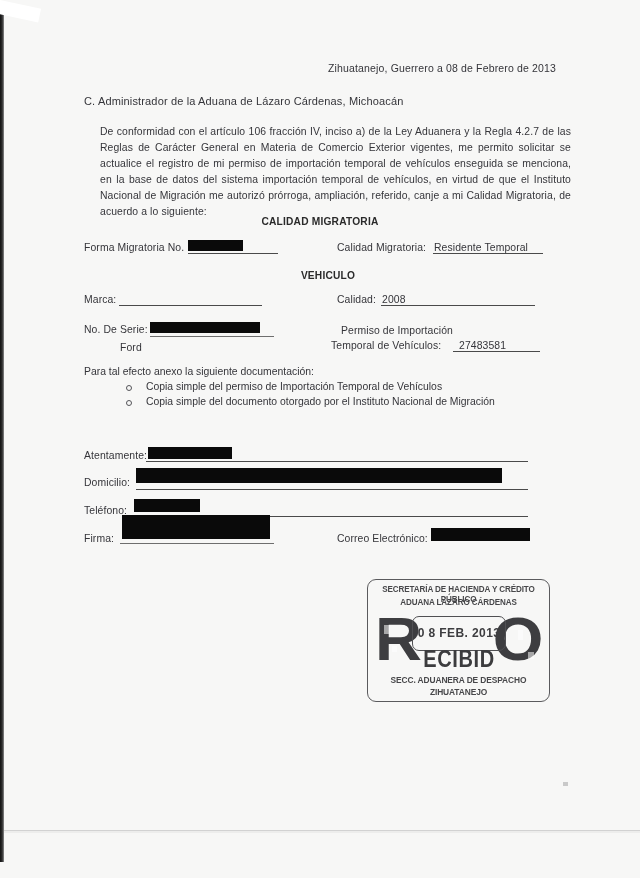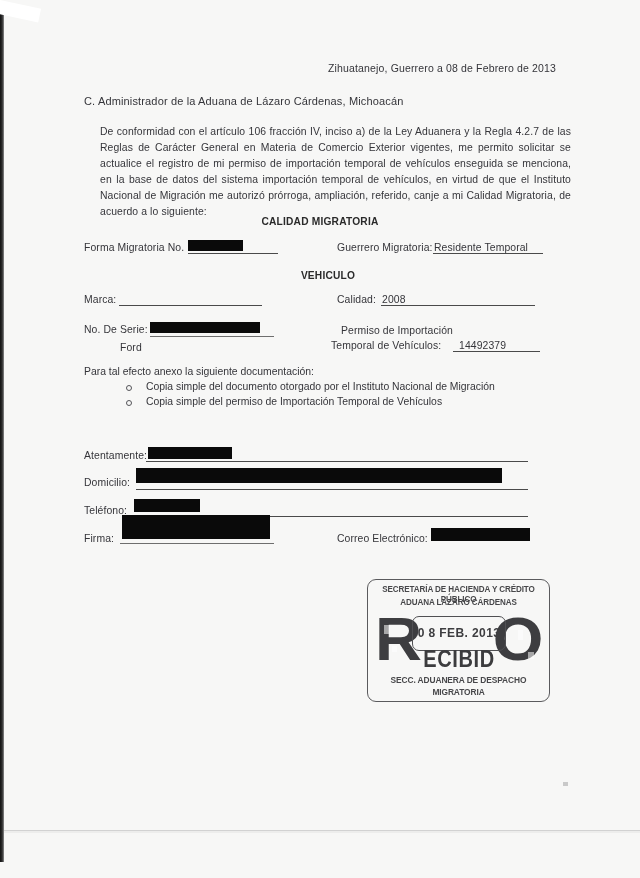--- a/index.html
+++ b/index.html
@@ -275,52 +275,52 @@
     <div class="date-line">Zihuatanejo, Guerrero a  08 de Febrero de 2013</div>
     <div class="addressee">C. Administrador de la Aduana de Lázaro Cárdenas, Michoacán</div>
     <div class="body-par">De conformidad con el artículo 106 fracción IV, inciso a) de la Ley Aduanera y la Regla 4.2.7 de las Reglas de Carácter General en Materia de Comercio Exterior vigentes, me permito solicitar se actualice el registro de mi permiso de importación temporal de vehículos enseguida se menciona, en la base de datos del sistema importación temporal de vehículos, en virtud de que el Instituto Nacional de Migración me autorizó prórroga,  ampliación, referido, canje a mi Calidad Migratoria, de acuerdo a lo siguiente:</div>
 
     <div class="section-head sec-calidad">CALIDAD MIGRATORIA</div>
 
     <div class="fld" style="left:84px; top:242px;">Forma Migratoria No.</div>
     <div class="redact" style="left:188px; top:240px; width:55px; height:11px;"></div>
     <div class="rule" style="left:188px; top:253px; width:90px;"></div>
 
-    <div class="fld" style="left:337px; top:242px;">Guerrero Migratoria:</div>
+    <div class="fld" style="left:337px; top:242px;">Calidad Migratoria:</div>
     <div class="value" style="left:434px; top:242px;">Residente Temporal</div>
     <div class="rule" style="left:433px; top:253px; width:110px;"></div>
 
     <div class="section-head sec-vehiculo">VEHICULO</div>
 
     <div class="fld" style="left:84px; top:294px;">Marca:</div>
     <div class="value" style="left:120px; top:294px;margin-top:48px;">Ford</div>
     <div class="rule" style="left:119px; top:305px; width:143px;"></div>
 
     <div class="fld" style="left:337px; top:294px;">Calidad:</div>
     <div class="value" style="left:382px; top:294px;">2008</div>
     <div class="rule" style="left:381px; top:305px; width:154px;"></div>
 
     <div class="fld" style="left:84px; top:324px;">No. De Serie:</div>
     <div class="redact" style="left:150px; top:322px; width:110px; height:11px;"></div>
     <div class="rule soft" style="left:150px; top:336px; width:124px;"></div>
 
     <div class="fld" style="left:341px; top:325px;">Permiso de Importación</div>
     <div class="fld" style="left:331px; top:340px;">Temporal de Vehículos:</div>
-    <div class="value" style="left:459px; top:340px;">14492379</div>
+    <div class="value" style="left:459px; top:340px;">27483581</div>
     <div class="rule" style="left:453px; top:351px; width:87px;"></div>
 
     <div class="doc-intro">Para tal efecto anexo la siguiente documentación:</div>
     <ul class="doc-list">
       <li>
         <span class="doc-bullet"></span>
-        <span>Copia simple del documento otorgado por el Instituto Nacional de Migración</span>
+        <span>Copia simple del permiso de Importación Temporal de Vehículos</span>
       </li>
       <li>
         <span class="doc-bullet"></span>
-        <span>Copia simple del permiso de Importación Temporal de Vehículos</span>
+        <span>Copia simple del documento otorgado por el Instituto Nacional de Migración</span>
       </li>
     </ul>
 
     <div class="fld" style="left:84px; top:450px;">Atentamente:</div>
     <div class="redact" style="left:148px; top:447px; width:84px; height:12px;"></div>
     <div class="rule" style="left:146px; top:461px; width:382px;"></div>
 
     <div class="fld" style="left:84px; top:477px;">Domicilio:</div>
     <div class="redact" style="left:136px; top:468px; width:366px; height:15px;"></div>
     <div class="rule" style="left:136px; top:489px; width:392px;"></div>
@@ -344,21 +344,21 @@
         <div class="stamp-bigR">R</div>
         <div class="stamp-bigO">O</div>
 
         <div class="stamp-datebox">
           <div class="stamp-date">0 8 FEB. 2013</div>
         </div>
 
         <div class="stamp-recibido">ECIBID</div>
 
         <div class="stamp-l4">SECC. ADUANERA DE DESPACHO</div>
-        <div class="stamp-l5">MIGRATORIA</div>
+        <div class="stamp-l5">ZIHUATANEJO</div>
 
         <div class="stamp-noise" style="left:16px;top:45px;width:6px;height:9px;"></div>
         <div class="stamp-noise" style="left:24px;top:66px;width:5px;height:6px;"></div>
         <div class="stamp-noise" style="left:150px;top:50px;width:5px;height:10px;"></div>
         <div class="stamp-noise" style="left:160px;top:72px;width:6px;height:7px;"></div>
       </div>
     </div>
 
   </div>
 </div>

